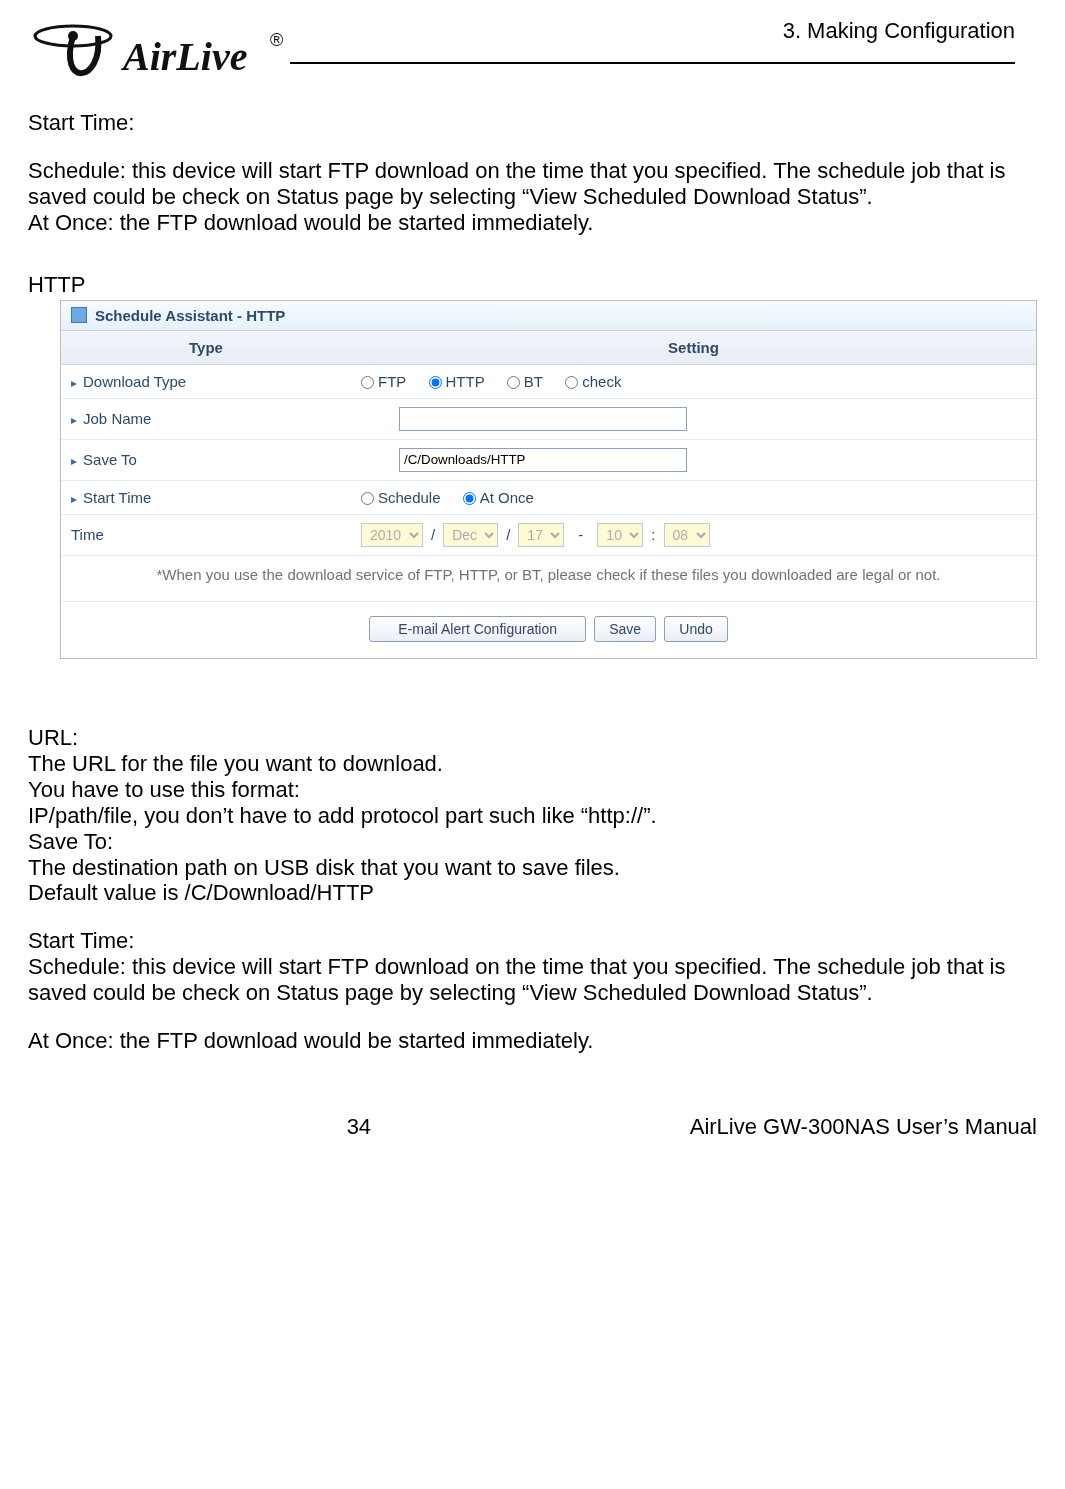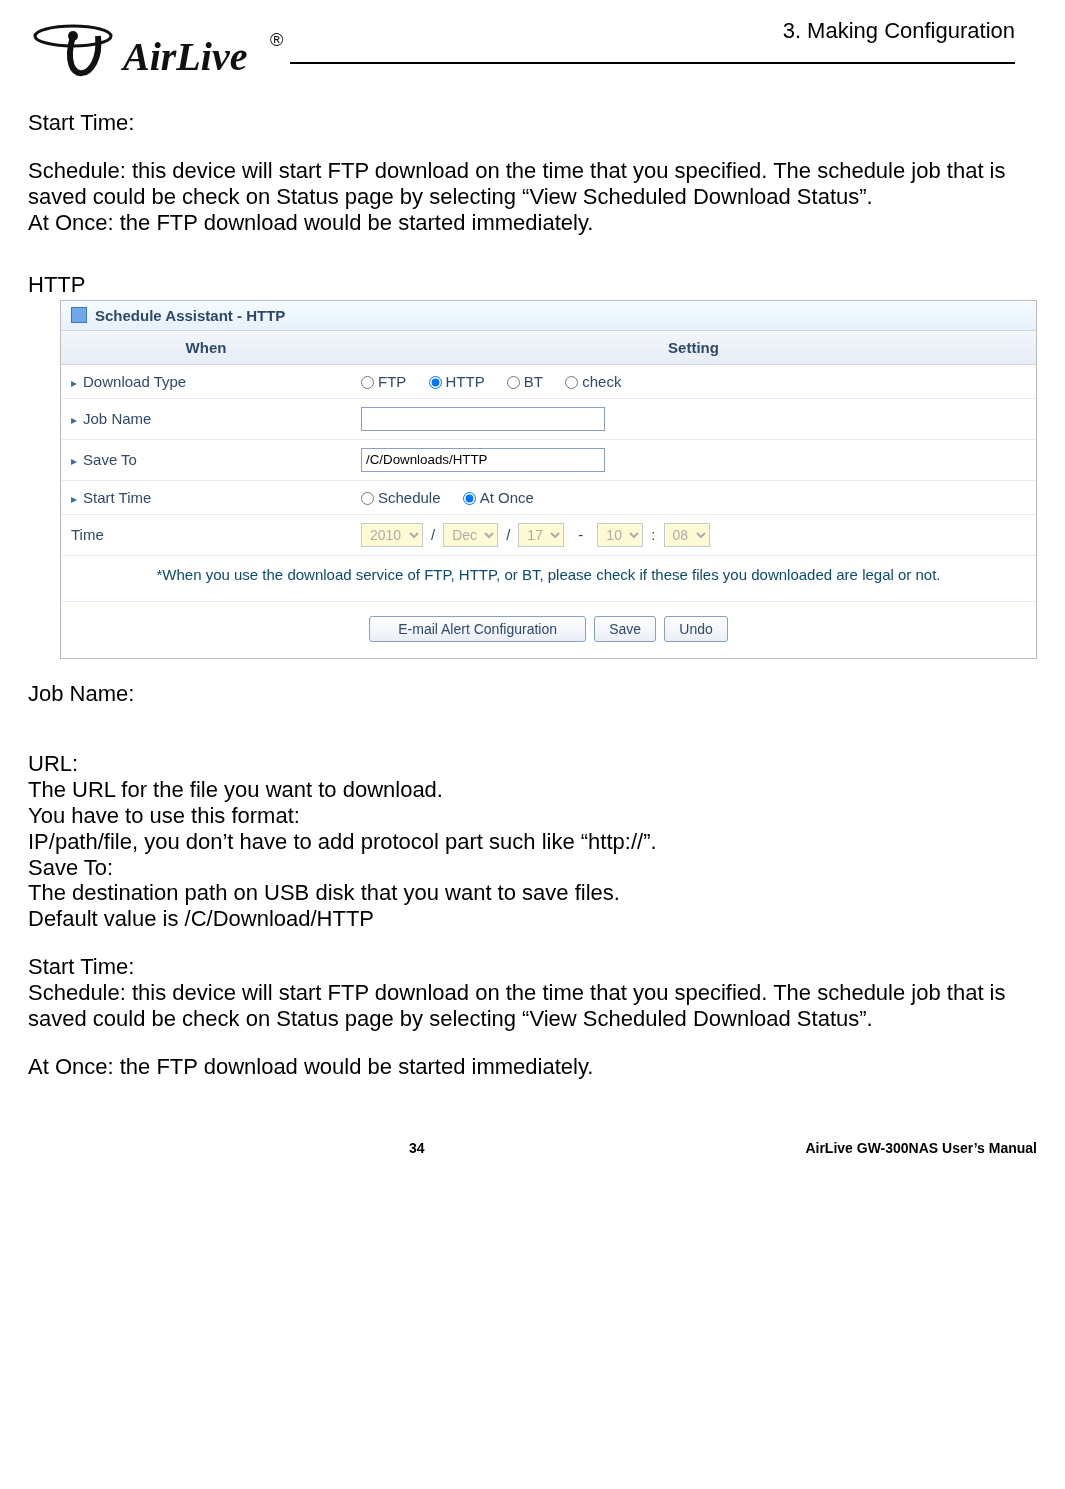--- a/index.html
+++ b/index.html
@@ -18,35 +18,35 @@
   .ui-frame { margin: 2px 28px 0 60px; border: 1px solid #bcbcbc; background: #fff; font-family: Tahoma, Arial, sans-serif; font-size: 15px; color: #2e4a6a; }
   .ui-titlebar { display: flex; align-items: center; background: linear-gradient(#f6fbff, #e6f1fc); border-bottom: 1px solid #c9d6e4; padding: 6px 10px; font-weight: bold; color: #2e4a6a; }
   .ui-titlebar .ticon { width: 16px; height: 16px; background: #6fa8e6; border: 1px solid #3e78b8; margin-right: 8px; display: inline-block; }
   .ui-table { width: 100%; border-collapse: collapse; }
   .ui-table th { background: linear-gradient(#f3f6fb, #e7edf6); color: #2e4a6a; font-weight: bold; border-bottom: 1px solid #d0dae6; padding: 8px 10px; text-align: center; font-size: 15px; }
   .ui-table th:first-child { width: 290px; }
   .ui-table td { border-bottom: 1px solid #e6ecf4; padding: 8px 10px; vertical-align: middle; color: #2e4a6a; }
   .ui-table td.item { color: #2e4a6a; }
   .ui-table td.item .caret { color: #3b6aa0; margin-right: 6px; font-size: 12px; }
   .ui-table td.right-label { padding-right: 18px; }
-  .txt-input { width: 244px; height: 24px; border: 1px solid #8aa1bd; background: #fff; padding: 0 4px; }
+  .txt-input { width: 288px; height: 24px; border: 1px solid #8aa1bd; background: #fff; padding: 0 4px; margin-left: 38px; }
   .sel { height: 24px; border: 1px solid #a7b4c4; background: #fef9c3; color: #8a8a8a; font-size: 14px; padding: 0 4px; }
   input[type=radio] { vertical-align: middle; margin-right: 4px; }
   .radio-lbl { margin-right: 18px; color: #2e4a6a; margin-top: 16px; }
-  .warn-row td { text-align: center; color: #0c4a6e; border-bottom: 1px solid #e6ecf4; font-size: 15px; padding: 10px 10px 18px; }
+  .warn-row td { text-align: center; color: #737373; border-bottom: 1px solid #e6ecf4; font-size: 15px; padding: 10px 10px 18px; }
   .btn-row td { text-align: center; padding: 14px 10px 16px; border-bottom: none; }
   .btn { display: inline-block; border: 1px solid #8aa1bd; background: linear-gradient(#ffffff, #e9eef6); color: #2e4a6a; font-size: 14px; padding: 4px 14px; margin: 0 2px; border-radius: 3px; cursor: pointer; }
   .btn.wide { padding: 4px 28px; }
   .time-group { display: flex; align-items: center; gap: 6px; }
   .time-group .sep { color: #2e4a6a; padding: 0 2px; }
 
   
   .logo svg { width: 260px; height: 70px; }
 
-  .footer { display: flex; justify-content: space-between; margin: 60px 28px 0 28px; font-size: 14px; font-weight: bold; }
+  .footer { display: flex; justify-content: space-between; margin: 60px 28px 0 28px; font-size: 22px; }
 </style>
 </head>
 <body>
 <div class="page">
 
 <div class="top-header-area">
   <div class="chapter-header">3. Making Configuration</div>
   <div class="logo">
     <svg viewBox="0 0 260 70">
       <g fill="#111">
@@ -72,21 +72,21 @@
 </div>
 
 <div class="ui-frame">
   <div class="ui-titlebar">
     <span class="ticon"></span>
     <span>Schedule Assistant - HTTP</span>
   </div>
   <table class="ui-table">
     <thead>
       <tr>
-        <th>When</th>
+        <th>Type</th>
         <th>Setting</th>
       </tr>
     </thead>
     <tbody>
       <tr>
         <td class="item"><span class="caret">▸</span><span>Download Type</span></td>
         <td>
           <label class="radio-lbl"><input type="radio" name="dt" style=""><span>FTP</span></label>
           <label class="radio-lbl"><input type="radio" name="dt" checked="" style=""><span>HTTP</span></label>
           <label class="radio-lbl"><input type="radio" name="dt" style=""><span>BT</span></label>
@@ -133,21 +133,20 @@
           <span class="btn">Save</span>
           <span class="btn">Undo</span>
         </td>
       </tr>
     </tbody>
   </table>
 </div>
 
 <div class="body-text">
   <div class="gap-sm"></div>
-  <p>Job Name:</p>
   <div class="gap-sm"></div>
 
   <div class="gap-sm"></div>
   <p>URL:</p>
   <p>The URL for the file you want to download.</p>
   <p>You have to use this format:</p>
   <p>IP/path/file, you don’t have to add protocol part such like “http://”.</p>
 
   <p>Save To:</p>
   <p>The destination path on USB disk that you want to save files.</p>

